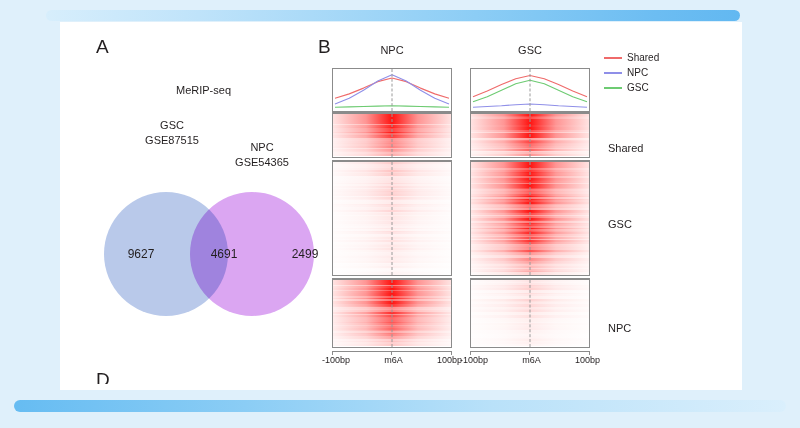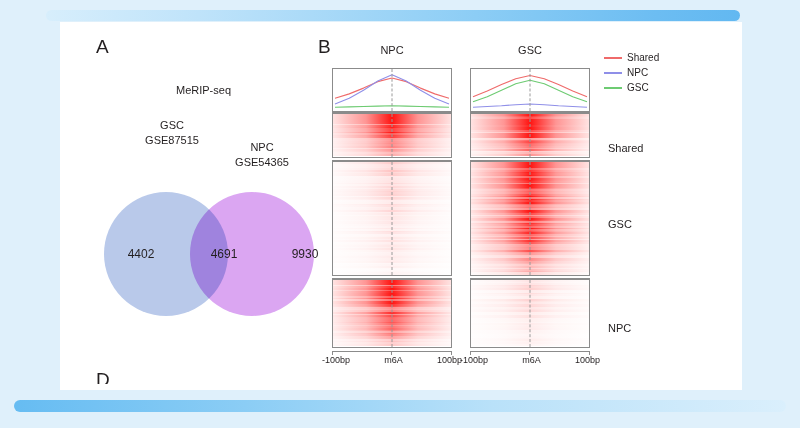--- a/index.html
+++ b/index.html
@@ -275,23 +275,23 @@
       </div>
 
       <div class="set-label" id="venn-label-right">
         <span>NPC</span><br>
         <span>GSE54365</span>
       </div>
 
       <div class="venn-circle" id="venn-circle-left" style="background: rgb(185, 201, 234);"></div>
       <div class="venn-circle" id="venn-circle-right" style="background: rgb(219, 166, 242);"></div>
 
-      <div class="venn-count" id="venn-count-left">4402</div>
+      <div class="venn-count" id="venn-count-left">9627</div>
       <div class="venn-count" id="venn-count-center">4691</div>
-      <div class="venn-count" id="venn-count-right">9930</div>
+      <div class="venn-count" id="venn-count-right">2499</div>
     </div>
 
     <div class="heat-area">
 
       <div class="col" id="col-npc">
         <div class="col-title">NPC</div>
         <div class="profile">
           <svg id="profile-svg-npc" width="118" height="42" viewBox="0 0 118 42">
               <path d="M2.00,29.20L16.25,24.88L30.50,19.12L44.75,12.64L59.00,9.04L73.25,12.64L87.50,19.12L101.75,24.88L116.00,29.20" fill="none" stroke="#ef6a6a" stroke-width="1.1" stroke-linejoin="round"></path>
               <path d="M2.00,34.96L16.25,29.20L30.50,21.28L44.75,11.92L59.00,5.80L73.25,11.92L87.50,21.28L101.75,29.20L116.00,34.96" fill="none" stroke="#8f8fe8" stroke-width="1.1" stroke-linejoin="round"></path>

